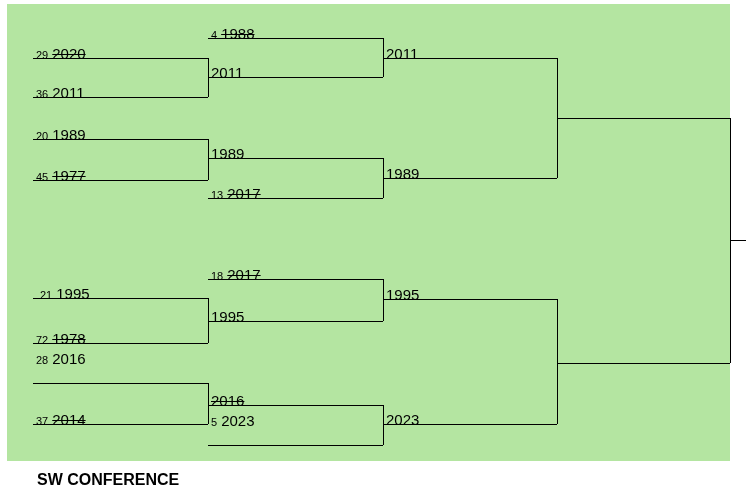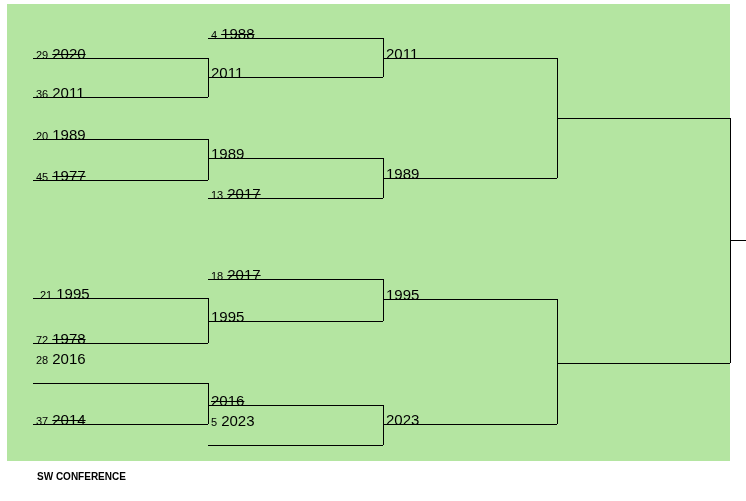--- a/index.html
+++ b/index.html
@@ -41,21 +41,21 @@
   .seed {
     font-size: 11px;
     margin-right: 4px;
   }
   .yr { }
   .strike { text-decoration: line-through; }
   .title {
     position: absolute;
     left: 37px;
     top: 471px;
-    font-size: 10px;
+    font-size: 16px;
     font-weight: bold;
     letter-spacing: 0px;
     white-space: nowrap;
   }
 </style>
 </head>
 <body>
 
 <div class="stage">
   <div class="board"></div>

